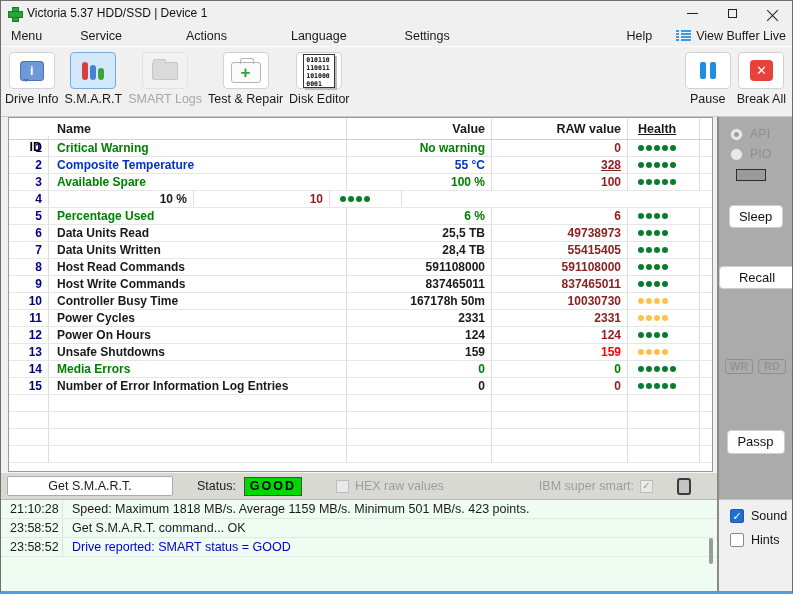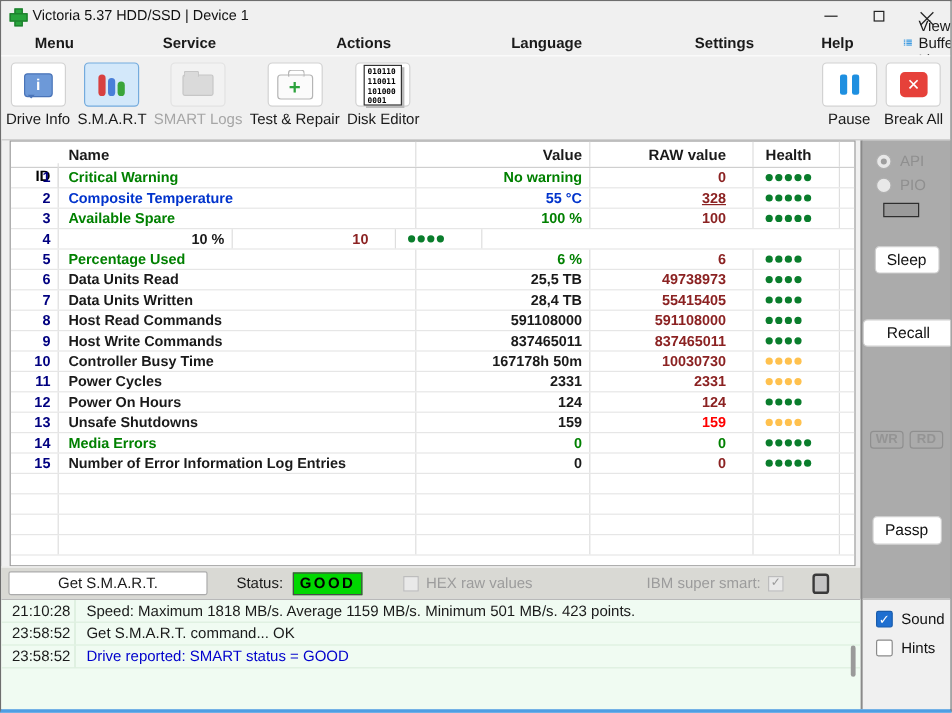--- a/index.html
+++ b/index.html
@@ -17,21 +17,21 @@
   .win-btn { width:40px; height:100%; display:flex; align-items:center; justify-content:center; }
   .glyph-min { width:11px; height:1px; background:#222; }
   .glyph-max { width:9px; height:9px; border:1px solid #222; }
   .glyph-close { position:relative; width:11px; height:11px; }
   .glyph-close::before,.glyph-close::after { content:""; position:absolute; left:5px; top:0; width:1px; height:15px; background:#222; }
   .glyph-close::before { transform:rotate(45deg); }
   .glyph-close::after { transform:rotate(-45deg); }
 
   
   .menubar { height:21px; display:flex; align-items:center; background:#f0f0f0; font-size:12.5px; flex:0 0 auto; }
-  .mi { padding:2px 28px;font-weight:bold; }
+  .mi { padding:2px 10px; }
   .mi-menu{ margin-left:0px; } .mi-service{ margin-left:18px; } .mi-actions{ margin-left:44px; } .mi-language{ margin-left:44px; } .mi-settings{ margin-left:38px; }
   .menu-right { margin-left:auto; display:flex; align-items:center; }
   .mi-help { margin-right:14px; }
   .vbl { display:flex; align-items:center; padding-right:6px; }
   .vbl-icon { margin-right:5px; display:block; }
 
   
   .devicebar { height:18px; background:#000; display:flex; align-items:stretch; font-size:12.5px; font-weight:600; flex:0 0 auto; }
   .seg { display:flex; align-items:center; justify-content:center; }
   .seg-model { width:200px; color:#00ffff; }
@@ -73,22 +73,22 @@
   .left { width:718px; display:flex; flex-direction:column; }
 
   
   .tablewrap { height:355px; background:#fff; border:1px solid #9a9a9a; margin:0 4px 0 7px; overflow:hidden; font-weight:700; }
   .trow { display:flex; height:17px; border-bottom:1px solid #e6e6e6; align-items:center; }
   .thead { height:22px; border-bottom:1px solid #cfcfcf; font-size:12.5px; }
   .cell { height:100%; display:flex; align-items:center; }
   .c-id { width:40px; justify-content:flex-end; padding-right:6px; border-right:1px solid #dedede; color:#000080; }
   .c-name { flex:1; padding-left:8px; border-right:1px solid #dedede; }
   .c-value { width:145px; justify-content:flex-end; padding-right:6px; border-right:1px solid #dedede; }
-  .c-raw { width:136px; justify-content:flex-end; padding-right:22px; border-right:1px solid #dedede; }
-  .c-health { width:72px; padding-left:10px; border-right:1px solid #dedede; gap:2px; }
+  .c-raw { width:136px; justify-content:flex-end; padding-right:6px; border-right:1px solid #dedede; }
+  .c-health { width:72px; padding-left:10px; border-right:1px solid #dedede; gap:2px;text-decoration:underline; }
   .c-sp { width:12px; }
   .thead .c-id { color:#000;margin-top:36px; }
   .thead .c-name { justify-content:flex-start; }
   .dot { width:6px; height:6px; border-radius:50%; display:inline-block; }
 
   
   .controlbar { height:27px; background:#d9d9d4; border-top:1px solid #f5f5f5; display:flex; align-items:center; font-size:12.5px; flex:0 0 auto; }
   .btn-getsmart { width:166px; height:20px; margin-left:6px; background:#fff; border:1px solid #ababab; border-radius:2px; display:flex; align-items:center; justify-content:center; }
   .lbl-status { margin-left:24px; }
   .status-box { width:58px; height:19px; margin-left:8px; border:1px solid #4a4a4a; display:flex; align-items:center; justify-content:center; font-weight:700; letter-spacing:2px; color:#000; }

